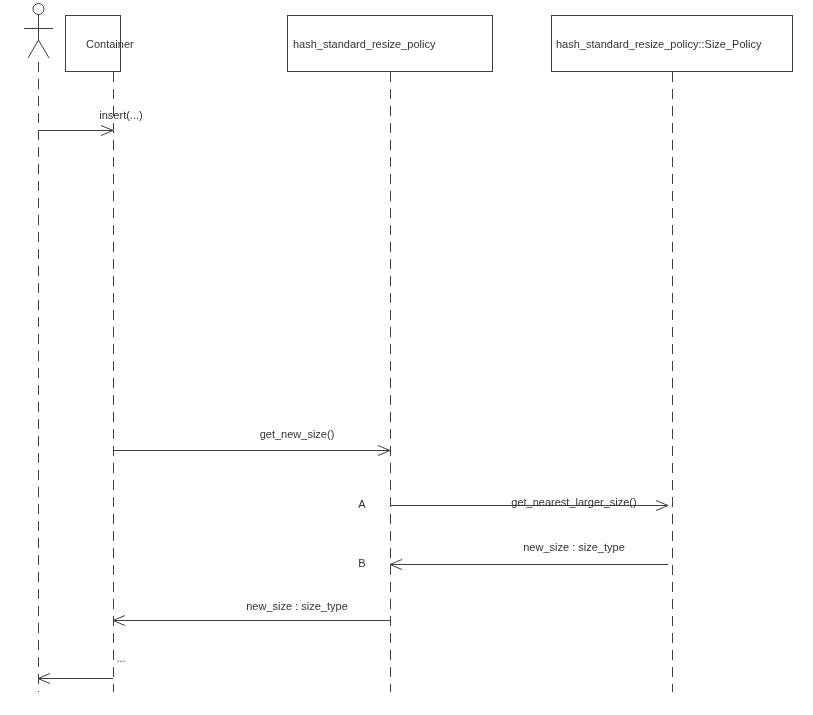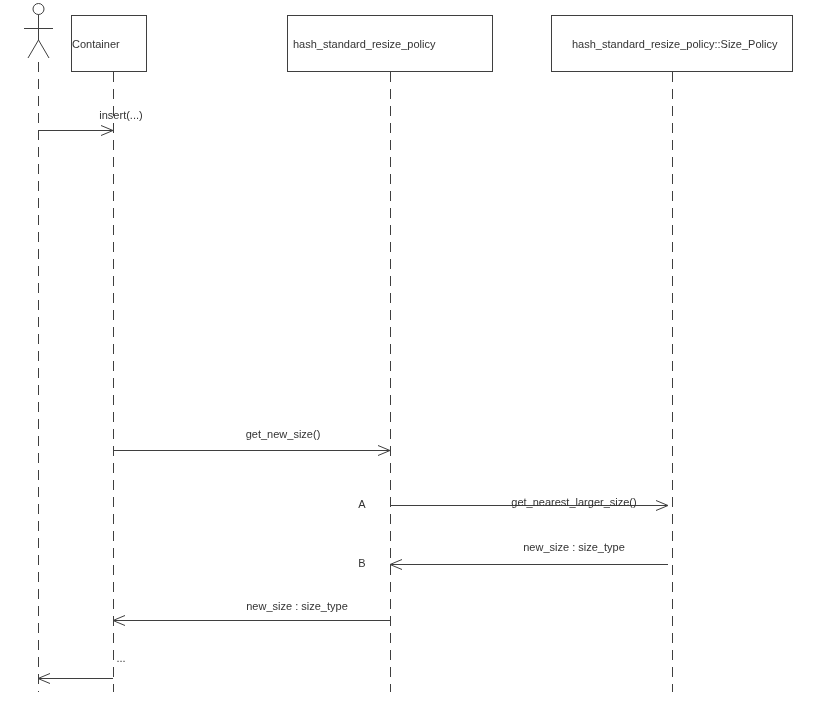--- a/index.html
+++ b/index.html
@@ -93,32 +93,32 @@
     <g>
       <line x1="390" y1="620.5" x2="114" y2="620.5"></line>
       <polyline points="125,615.5 113,620.5 125,625.5"></polyline>
     </g>
     <g>
       <line x1="113" y1="678.5" x2="39" y2="678.5"></line>
       <polyline points="50,673.5 38,678.5 50,683.5"></polyline>
     </g>
   </svg>
 
-  <div class="pbox" style="left:71px; width:76px; padding-left:0;">
+  <div class="pbox" style="left:65px; width:56px; padding-left:20px;">
     <span>Container</span>
   </div>
   <div class="pbox" style="left:287px; width:206px; padding-left:5px;">
     <span>hash_standard_resize_policy</span>
   </div>
-  <div class="pbox" style="left:551px; width:242px; padding-left:20px;">
+  <div class="pbox" style="left:551px; width:242px; padding-left:4px;">
     <span>hash_standard_resize_policy::Size_Policy</span>
   </div>
 
   <div class="msg-label" style="left:75px; top:109px;">insert(...)</div>
-  <div class="msg-label" style="left:237px; top:428px;">get_new_size()</div>
+  <div class="msg-label" style="left:251px; top:428px;">get_new_size()</div>
   <div class="msg-label" style="left:528px; top:496px;">get_nearest_larger_size()</div>
   <div class="msg-label" style="left:528px; top:541px;">new_size : size_type</div>
   <div class="msg-label" style="left:251px; top:600px;">new_size : size_type</div>
   <div class="msg-label" style="left:75px; top:652px;">...</div>
 
   <div class="marker-label" style="left:362px; top:498px;">A</div>
   <div class="marker-label" style="left:362px; top:557px;">B</div>
 
 </div>
 

